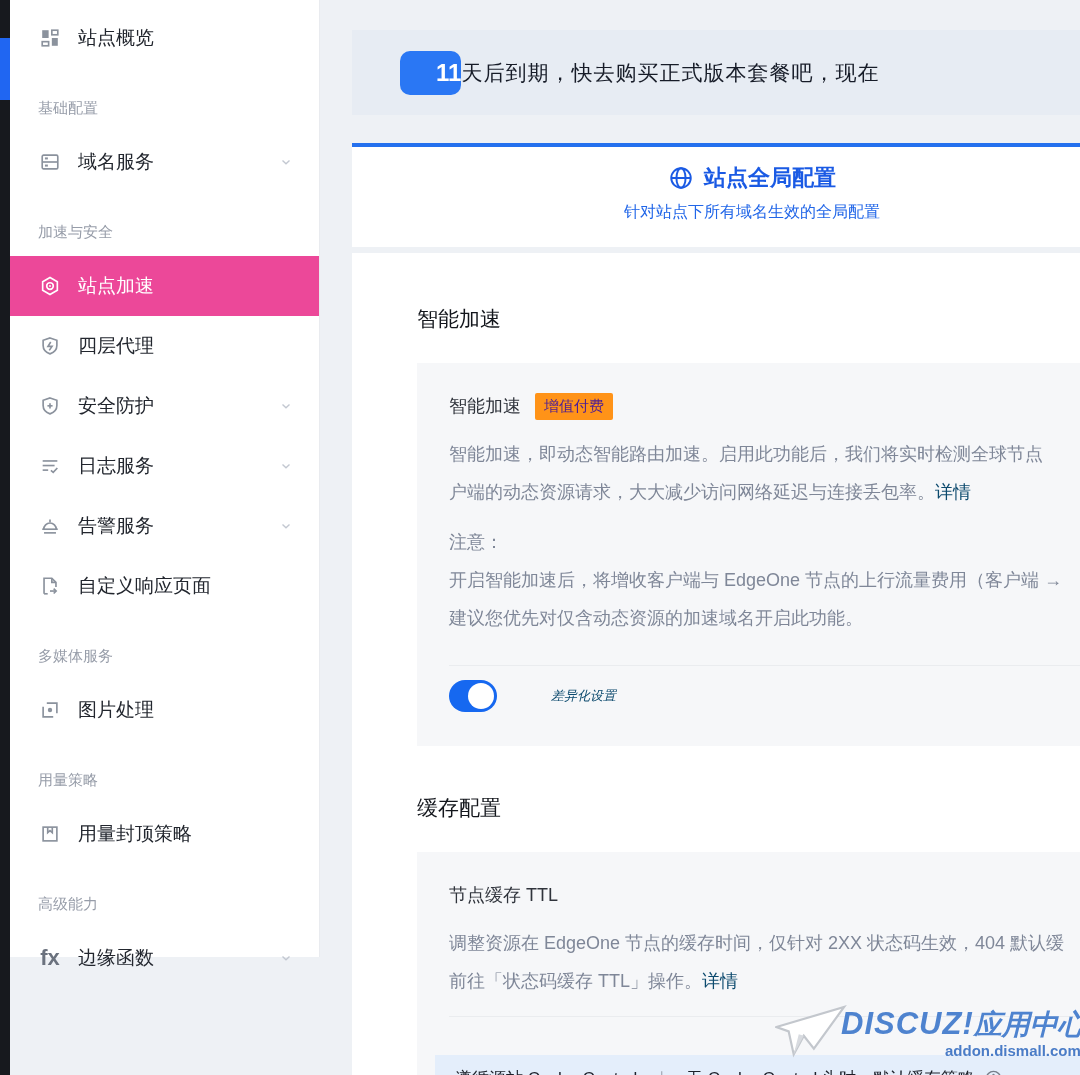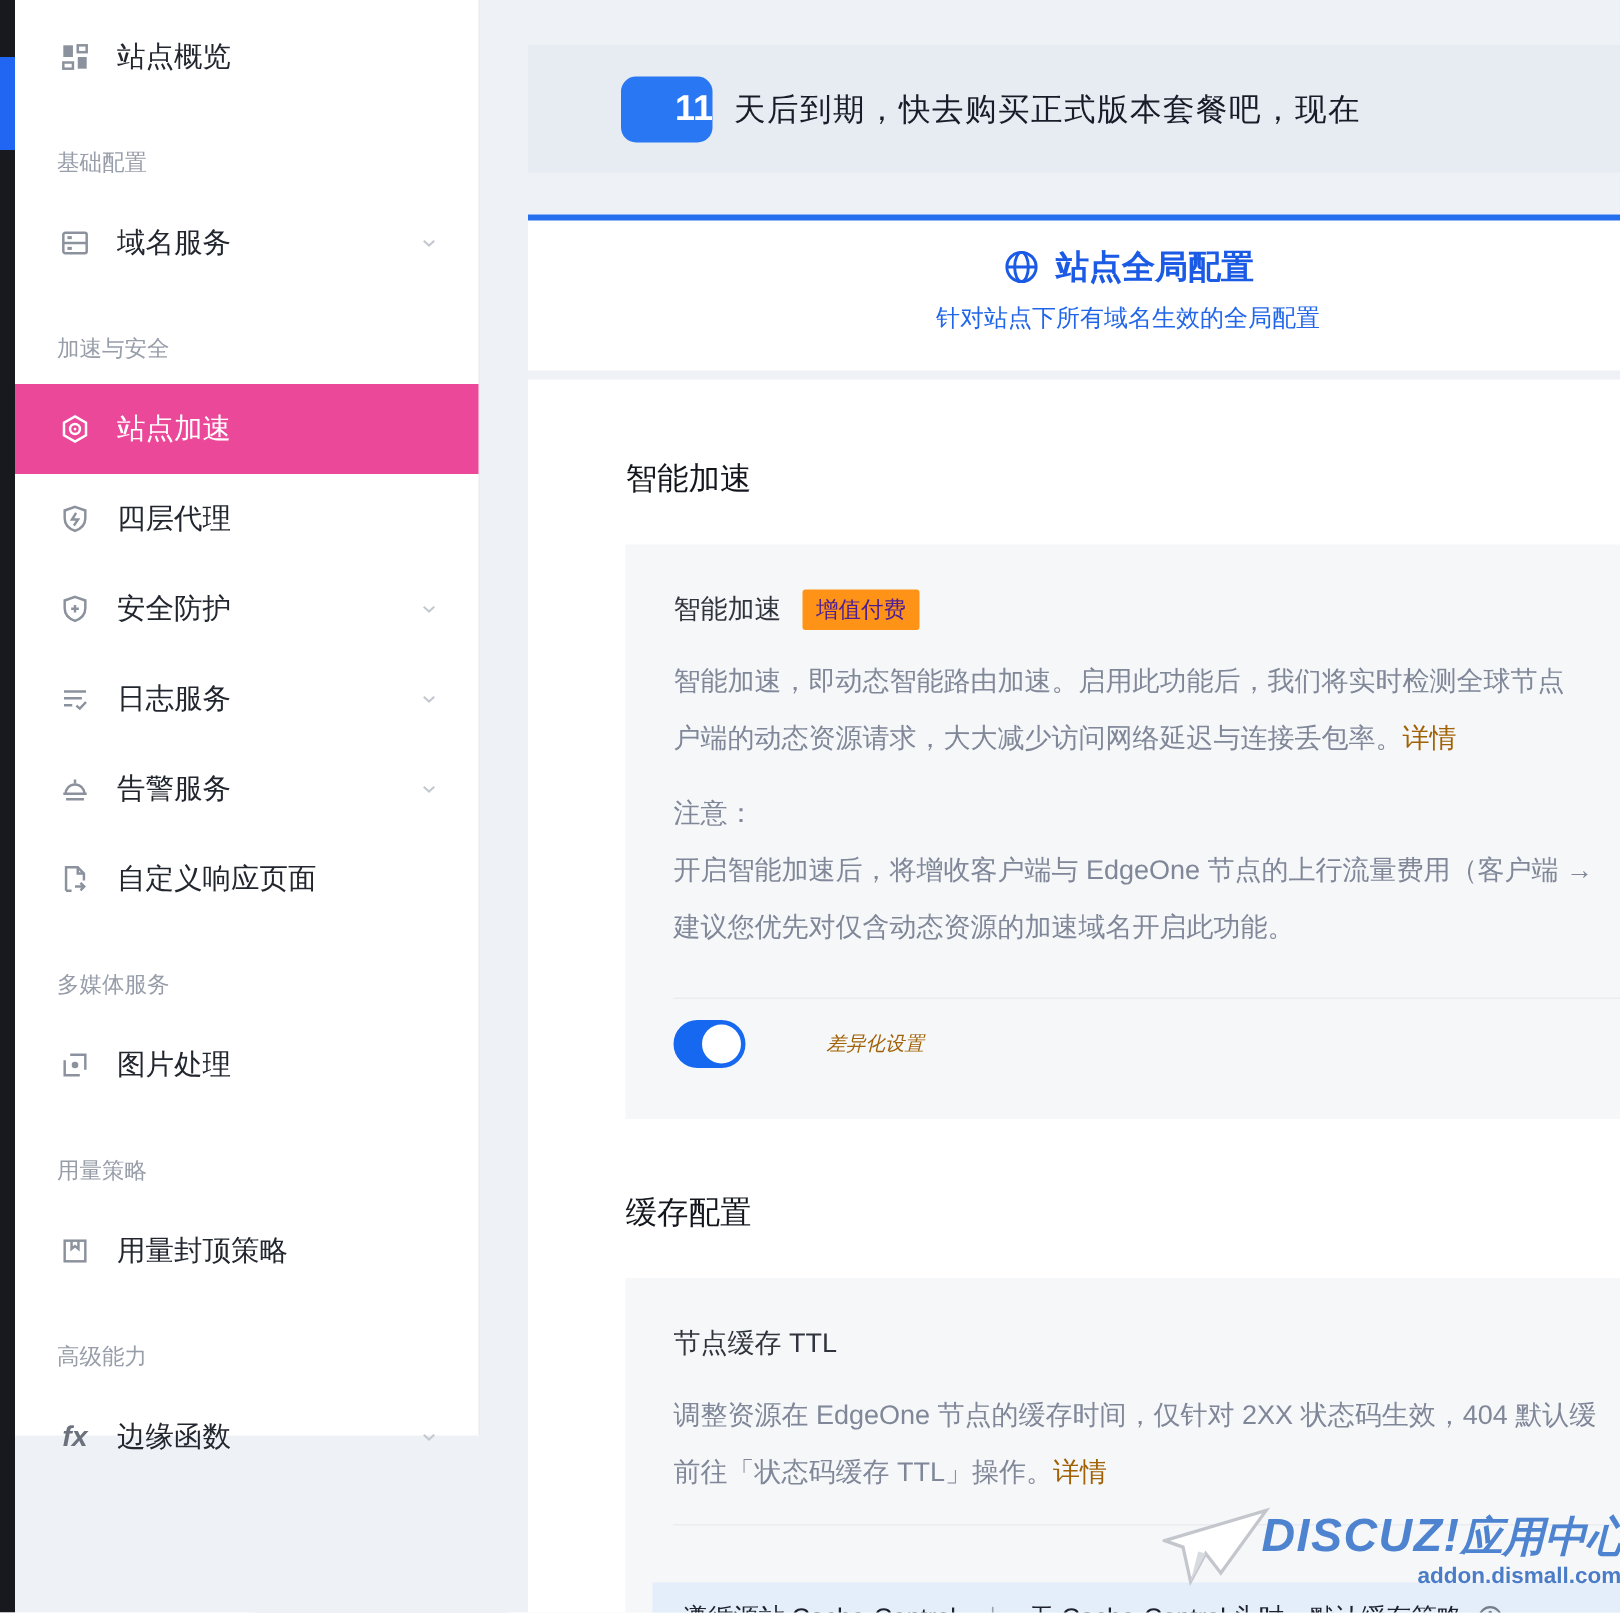--- a/index.html
+++ b/index.html
@@ -21,50 +21,50 @@
              border-right:1px solid #e9ebef; padding-top:8px; z-index:5; }
   .nav-item { height:60px; display:flex; align-items:center; padding:0 26px 0 28px;
               font-size:19px; color:#22262e; cursor:pointer; }
   .nav-item .nicon { width:24px; height:24px; margin-right:16px; flex:none;
                      display:flex; align-items:center; justify-content:center; color:#8b929d; }
   .nav-item.active { background:#ec4899; color:#fff; }
   .nav-item.active .nicon { color:#fff; }
   .chev { margin-left:auto; color:#c3c8d1; flex:none; }
   .group-label { height:48px; margin-top:16px; display:flex; align-items:center;
                  padding-left:28px; font-size:15px; color:#979da9; }
-  .fx-glyph { font-size:19px; font-weight:bold; font-style:italic; color:#6b727e; line-height:1; }
+  .fx-glyph { font-size:22px; font-weight:bold; color:#6b727e; line-height:1; }
 
   
   .banner { position:absolute; left:352px; top:30px; width:760px; height:85px; background:#e7ecf3;
             display:flex; align-items:center; padding-left:48px; font-size:21px; letter-spacing:1px;
             color:#171c28; white-space:nowrap; }
   .days-badge { display:inline-flex; align-items:center; justify-content:center; min-width:46px; height:44px;
                 background:#2a77f4; color:#fff; font-size:24px; font-weight:bold; border-radius:10px;
-                margin:0 14px; letter-spacing:0;padding-left:36px; }
+                margin:0 0; letter-spacing:0;padding-left:36px; }
 
   
   .header-card { position:absolute; left:352px; top:143px; width:800px; height:104px; background:#fff;
                  border-top:4px solid #2470ee; text-align:center; }
   .hc-title { margin-top:16px; display:flex; justify-content:center; align-items:center; gap:10px;
               color:#1a5ae4; font-size:22px; font-weight:600; }
   .hc-sub { margin-top:9px; color:#2166e8; font-size:16px; }
 
   
   .content-card { position:absolute; left:352px; top:253px; width:829px; height:900px; background:#fff;
                   padding-left:65px; }
   .section-title { font-size:21px; font-weight:500; color:#13161c; margin:48px 0 30px 0; }
   .section-title.first { margin-top:52px; }
   .inner-card { background:#f6f7f9; width:764px; padding:28px 0 34px 0; }
   .ic-title-row { margin-left:32px; display:flex; align-items:center; gap:14px;
                   font-size:18px; color:#30343c; height:30px; }
   .badge-orange { background:#ff9318; color:#4c1d95; font-size:15px; padding:4px 9px; border-radius:2px; }
   .desc-block { margin:14px 0 0 32px; }
   .note-block { margin:12px 0 0 32px; }
   .t-line { font-size:18px; line-height:38px; color:#7f8798; white-space:nowrap; }
-  .link { color:#a16207; cursor:pointer; text-decoration:none; }
+  .link { color:#0c4a6e; cursor:pointer; text-decoration:none; }
   .divider { height:1px; background:#eaecef; margin:28px 0 0 32px; }
   .toggle-row { display:flex; align-items:center; margin:14px 0 0 32px; height:32px; }
   .toggle { width:48px; height:32px; border-radius:16px; background:#1668f0; position:relative; cursor:pointer; }
   .toggle .knob { position:absolute; right:3px; top:3px; width:26px; height:26px; border-radius:50%; background:#fff; }
   .diff-link { margin-left:54px; font-size:13px;font-style:italic; }
   .cache-divider { margin-top:16px; }
   .cache-row { margin:38px 0 0 18px; background:#e4eefb; display:inline-flex; align-items:center;
                padding:12px 20px; font-size:17px; color:#1d212b; white-space:nowrap; cursor:pointer;
                min-width:746px; }
   .cache-sep { margin:0 16px; color:#9aa1ad; }

